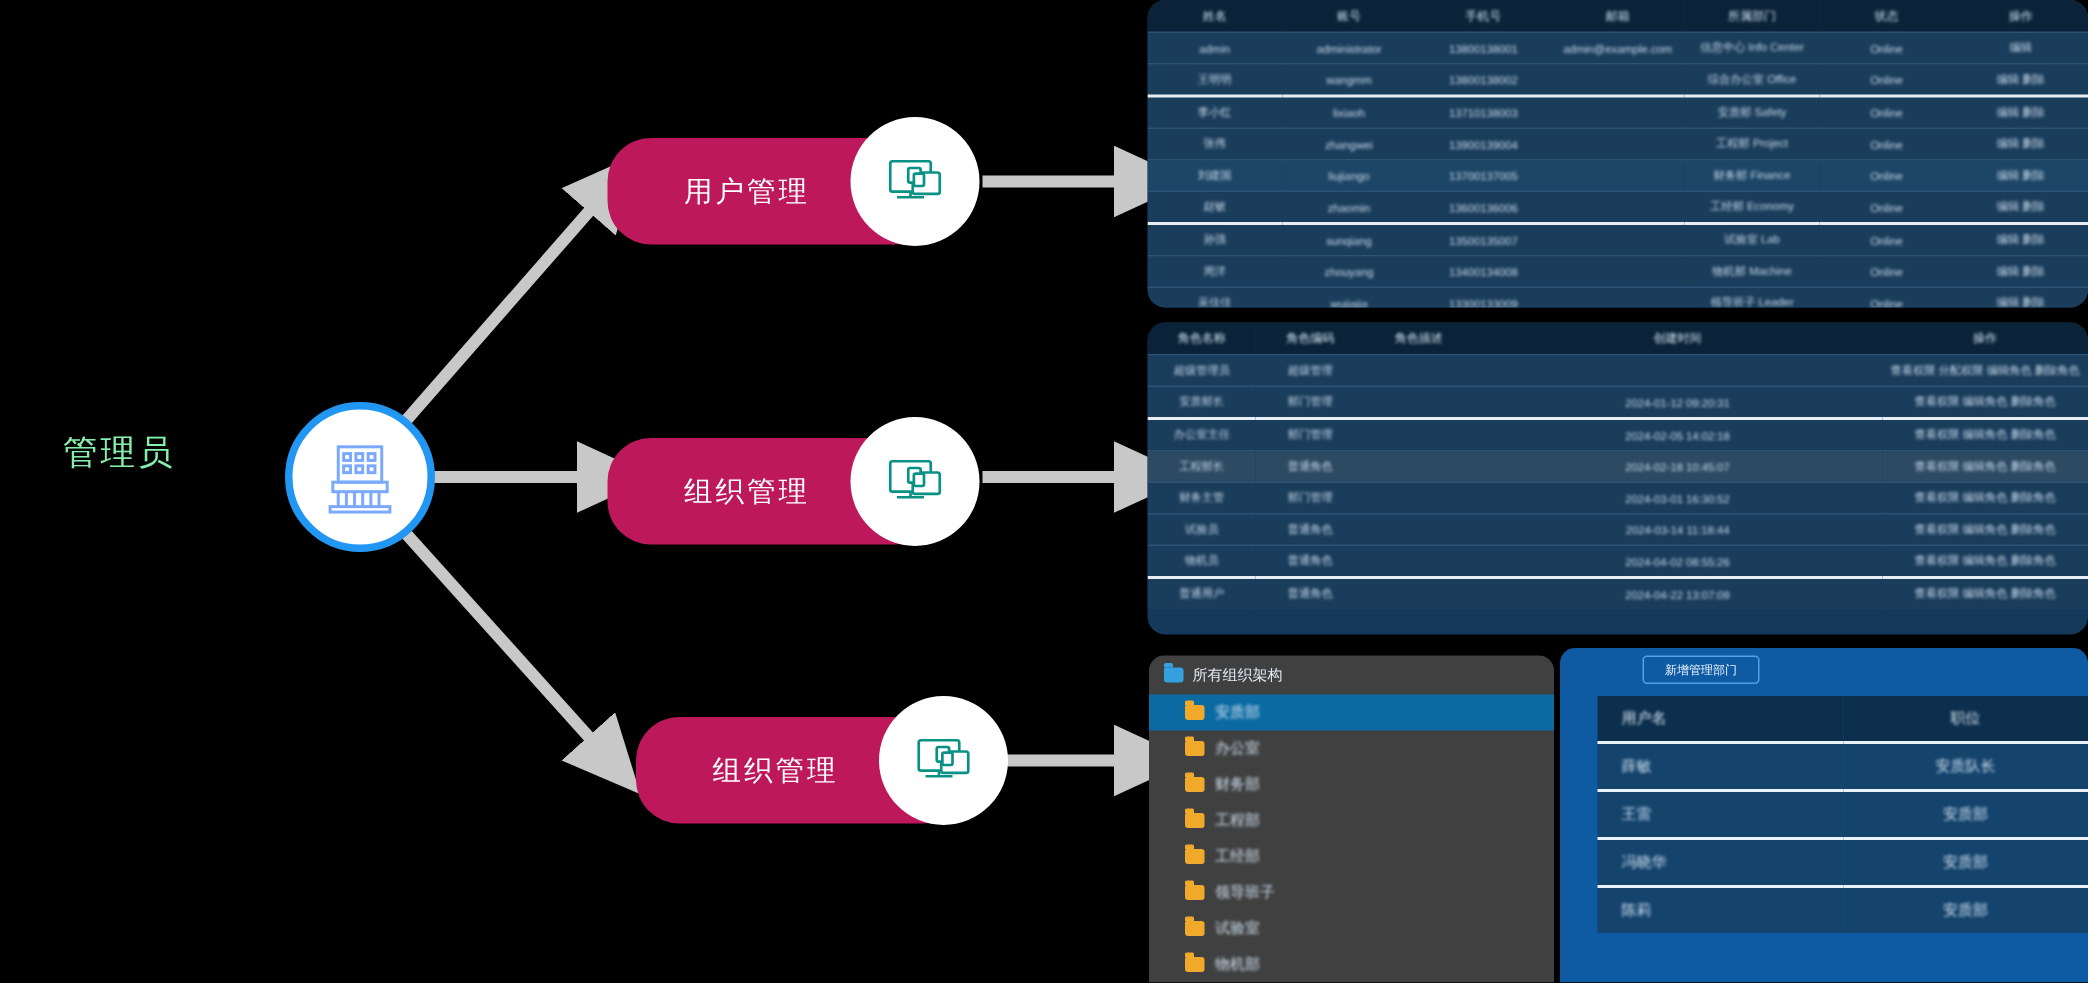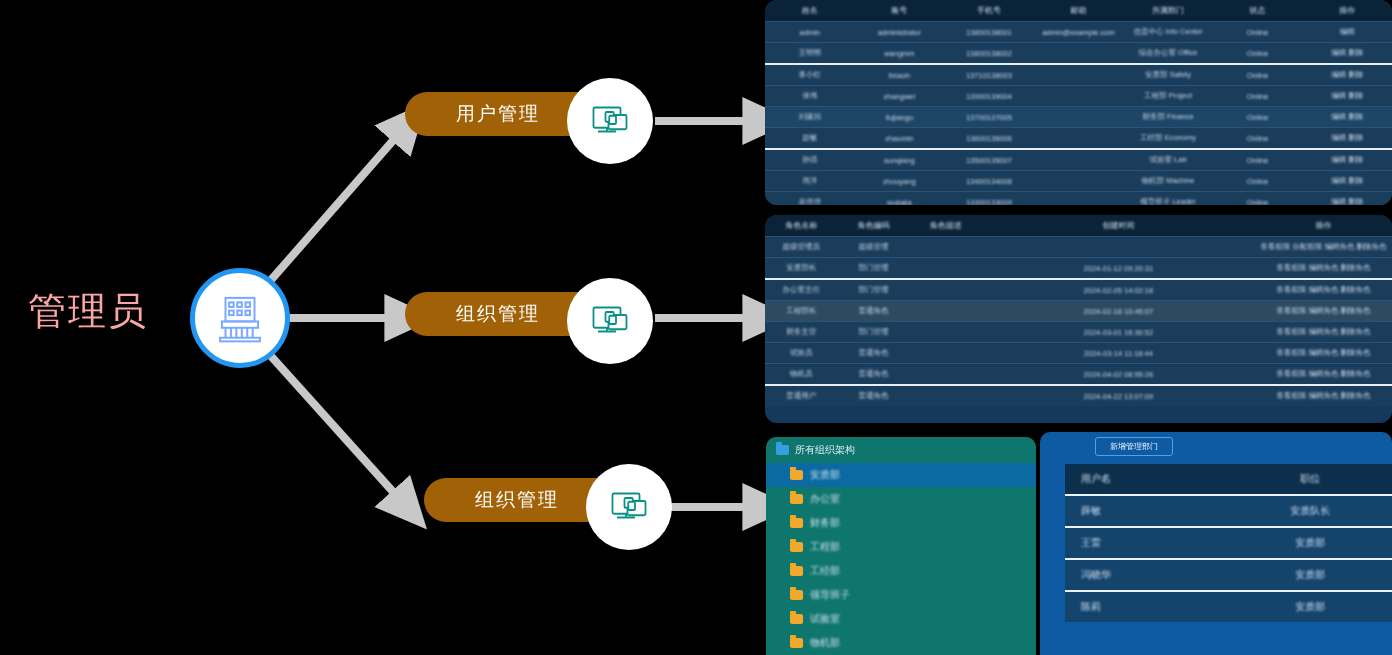--- a/index.html
+++ b/index.html
@@ -1,30 +1,30 @@
 <!DOCTYPE html>
 <html><head>
 <meta charset="utf-8">
 <style>
   html,body{margin:0;padding:0;background:#000;}
   body{width:1392px;height:655px;position:relative;overflow:hidden;
        font-family:"Liberation Sans","DejaVu Sans",sans-serif;color:#fff;}
 
   
-  #actor-label{position:absolute;left:28px;top:286px;font-size:38px;letter-spacing:2px;color:#fca5a5;}
+  #actor-label{position:absolute;left:42px;top:286px;font-size:23px;letter-spacing:2px;color:#86efac;}
   #actor-node{position:absolute;left:190px;top:268px;width:100px;height:100px;border-radius:50%;
               background:#fff;border:5px solid #2196f3;box-sizing:border-box;
               display:flex;align-items:center;justify-content:center;}
   #actor-node svg{width:58px;height:58px;}
 
   
   #arrows{position:absolute;left:0;top:0;width:1392px;height:655px;}
 
   
-  .pill{position:absolute;height:44px;width:220px;border-radius:29px;background:#a16207;
+  .pill{position:absolute;height:71px;width:220px;border-radius:29px;background:#be185d;
         display:flex;align-items:center;}
   .pill .pill-label{flex:1;text-align:center;font-size:19px;letter-spacing:2px;color:#fff;
                     padding-right:34px;}
   .pill .pill-badge{position:absolute;right:-28px;top:-14px;width:86px;height:86px;border-radius:50%;
                     background:#fff;display:flex;align-items:center;justify-content:center;}
   .pill .pill-badge svg{width:48px;height:48px;}
   #pill-user{left:405px;top:92px;}
   #pill-role{left:405px;top:292px;}
   #pill-org{left:424px;top:478px;}
 
@@ -38,21 +38,21 @@
                padding:5px 4px;text-align:center;}
   table.tbl td{background:#1b3d5c;color:#c6d8e8;font-size:7.5px;padding:5px 4px;text-align:center;
                border-top:1px solid #2a5377;}
   table.tbl tr.row-alt td{background:#1d4566;}
   table.tbl tr.row-sel td{background:#2d4a63;}
   table.tbl tr.row-div td{border-top:2px solid #e8eef3;}
   .blur{filter:blur(1.1px);display:inline-block;}
 
   
   #panel-tree{position:absolute;left:766px;top:437px;width:270px;height:218px;
-              background:#0f766e;border-radius:10px 10px 0 0;overflow:hidden;}
+              background:#404040;border-radius:10px 10px 0 0;overflow:hidden;}
   #panel-tree .tree-root{display:flex;align-items:center;gap:6px;padding:6px 10px;font-size:10px;color:#dfeaf4;}
   .tree-item{display:flex;align-items:center;gap:7px;padding:5px 10px 5px 24px;font-size:10px;color:#cfe0ef;}
   .tree-item.sel{background:#0b6aa2;}
   .folder{width:13px;height:10px;flex:none;position:relative;}
   .folder i{position:absolute;inset:0;background:#f0a92a;border-radius:1px 2px 2px 2px;display:block;}
   .folder i:before{content:"";position:absolute;left:0;top:-3px;width:6px;height:3px;background:#f0a92a;border-radius:1px 1px 0 0;}
   .folder.blue i,.folder.blue i:before{background:#35a0e0;}
 
   
   #panel-orgdetail{position:absolute;left:1040px;top:432px;width:352px;height:223px;

